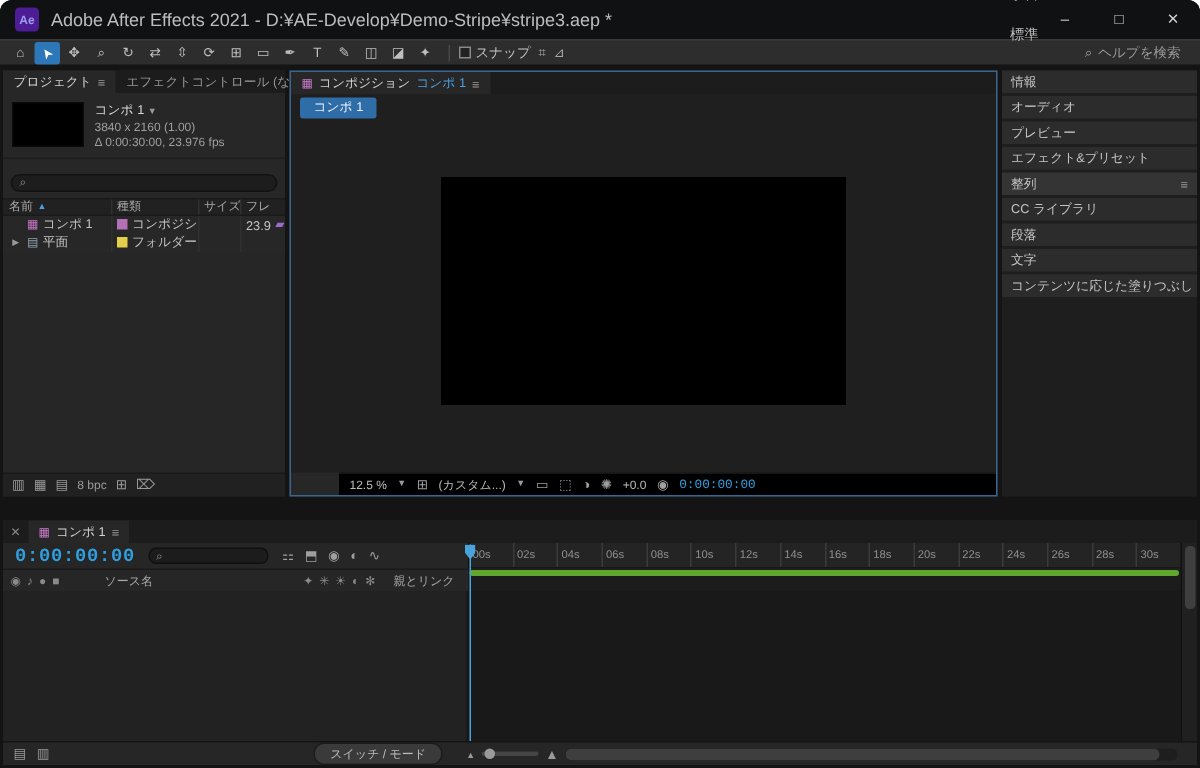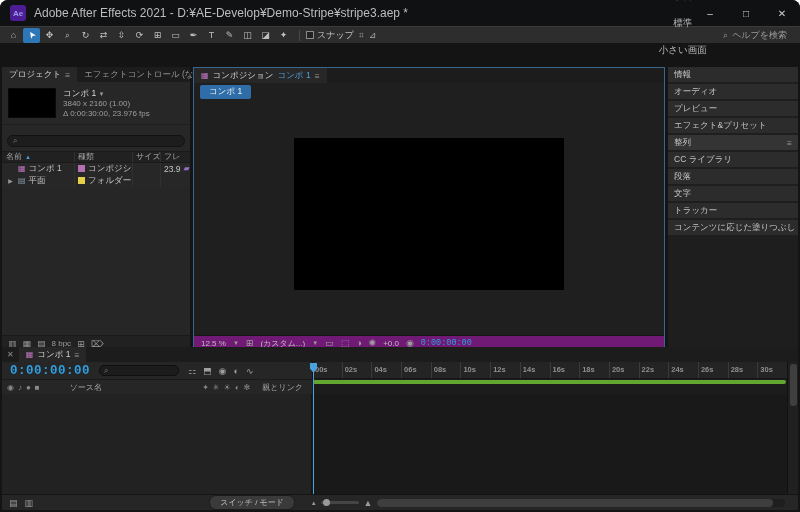--- a/index.html
+++ b/index.html
@@ -34,21 +34,21 @@
   .checkbox { width:8px; height:8px; border:1px solid #8a8a8a; background:#222; }
   .snap-ico { color:#a8a8a8; font-size:9px; margin-left:5px; }
   .workspaces { margin-left:auto; display:flex; align-items:center; gap:14px; font-size:9.5px;flex-direction:column; }
   .ws { color:#bdbdbd; white-space:nowrap; }
   .ws.active { color:#4ba0e0; }
   .ws-overflow, .ws-menu-icon { color:#a8a8a8; }
   .help-search { display:flex; align-items:center; gap:4px; color:#9a9a9a;
     margin-left:16px; margin-right:8px; font-size:9px; }
 
   
-  .main { position:absolute; top:65px; left:0; width:800px; height:288px; background:#141414; }
+  .main { position:absolute; top:45px; left:0; width:800px; height:288px; background:#141414; }
   .panel { position:absolute; background:#272727; display:flex; flex-direction:column; }
   .project-panel { left:2px; top:2px; width:188px; height:284px; }
   .comp-panel { left:193px; top:2px; width:472px; height:284px; border:1px solid #39658f; }
   .right-dock { position:absolute; left:668px; top:2px; width:130px; height:284px; background:#1e1e1e; }
 
   .tabbar { height:15px; background:#1c1c1c; display:flex; align-items:stretch; font-size:8.5px; flex:0 0 auto; }
   .tab { display:flex; align-items:center; gap:4px; padding:0 7px; background:#272727;
     color:#d2d2d2; white-space:nowrap; }
   .tab.inactive { background:transparent; color:#969696; }
   .tabmenu { color:#9a9a9a; }
@@ -87,22 +87,22 @@
   .proj-footer { height:16px; background:#212121; border-top:1px solid #1a1a1a;
     display:flex; align-items:center; gap:6px; padding:0 6px; font-size:8px; color:#9a9a9a; }
   .pf-ico { font-size:9px; }
 
   
   .viewer { flex:1; position:relative; background:#1f1f1f;
     display:flex; align-items:center; justify-content:center; }
   .viewer-chip { position:absolute; top:2px; left:6px; background:#2f6da8; color:#eaf3fb;
     font-size:8.5px; padding:1px 9px; border-radius:2px; }
   .comp-canvas { width:270px; height:152px; background:#000; margin-top:10px; }
-  .comp-footer { height:15px; background:#701a75; border-top:1px solid #161616;
-    display:flex; align-items:center; gap:7px; padding:0 7px; font-size:8px; color:#bdbdbd; }
+  .comp-footer { height:15px; background:#000000; border-top:1px solid #161616;
+    display:flex; align-items:center; gap:7px; padding:0 7px; font-size:8px; color:#bdbdbd;margin-left:32px; }
   .dd { font-size:6px; color:#9a9a9a; }
   .cf-ico { color:#9f9f9f; font-size:9px; }
   .comp-time, .timecode { color:#2f9fe0; }
   .comp-time { font-family:"Liberation Mono","DejaVu Sans Mono",monospace; font-size:8.5px; }
 
   
   .dock-row { height:15px; background:#2c2c2c; margin-bottom:2px; display:flex; align-items:center;
     padding:0 6px; font-size:8.5px; color:#c6c6c6; white-space:nowrap; overflow:hidden; }
   .dock-row.open { background:#343434; }
   .dock-row .menu { margin-left:auto; color:#9a9a9a; }
@@ -113,21 +113,21 @@
   .tl-controls { height:17px; display:flex; align-items:stretch; padding-right:11px; flex:0 0 auto; }
   .tl-left { width:310px; display:flex; align-items:center; gap:9px; padding:0 8px; flex:0 0 auto; }
   .timecode { font-family:"Liberation Mono","DejaVu Sans Mono",monospace;
     font-size:12.5px; font-weight:bold; letter-spacing:0.5px; }
   .tl-search { width:80px; height:11px; background:#1c1c1c; border:1px solid #101010;
     border-radius:5px; display:flex; align-items:center; padding:0 4px; color:#888; font-size:8px; }
   .tl-opts { display:flex; gap:7px; color:#9f9f9f; font-size:9px; }
   .ruler { flex:1; display:flex; background:#242424; border-left:1px solid #0f0f0f;
     border-bottom:1px solid #161616; }
   .rcell { flex:1; border-left:1px solid #3a3a3a; font-size:7.5px; color:#8f8f8f; padding:3px 0 0 2px;
-    overflow:hidden; white-space:nowrap;font-weight:bold; }
+    overflow:hidden; white-space:nowrap; }
   .rcell:first-child { border-left:none; }
   .tl-header-row { height:15px; display:flex; align-items:stretch; padding-right:11px; flex:0 0 auto; }
   .tl-header { width:310px; display:flex; align-items:center; gap:4px; padding:0 5px;
     font-size:8px; color:#9d9d9d; background:#262626; border-top:1px solid #1a1a1a; flex:0 0 auto; }
   .av-ico { font-size:8px; color:#8a8a8a; }
   .src-label { margin-left:26px; color:#a8a8a8; }
   .sw-group { margin-left:auto; display:flex; gap:4px; color:#8a8a8a; font-size:8px; }
   .parent-label { margin:0 4px 0 8px; color:#a8a8a8; }
   .wa-strip { flex:1; background:#1c1c1c; position:relative; }
   .wa-bar { position:absolute; top:1px; left:1px; right:1px; height:4px; background:#61a62f; border-radius:2px; }
@@ -322,21 +322,20 @@
       <div class="dock-row">オーディオ</div>
       <div class="dock-row">プレビュー</div>
       <div class="dock-row">エフェクト&amp;プリセット</div>
       <div class="dock-row open">
         <span>整列</span>
         <span class="menu">≡</span>
       </div>
       <div class="dock-row">CC ライブラリ</div>
       <div class="dock-row">段落</div>
       <div class="dock-row">文字</div>
-      <div class="dock-row">トラッカー</div>
       <div class="dock-row">コンテンツに応じた塗りつぶし</div>
     </div>
   </div>
 
   <div class="timeline">
     <div class="tabbar">
       <span class="panel-close">✕</span>
       <div class="tab">
         <span class="tab-icon">▦</span>
         <span>コンポ 1</span>

